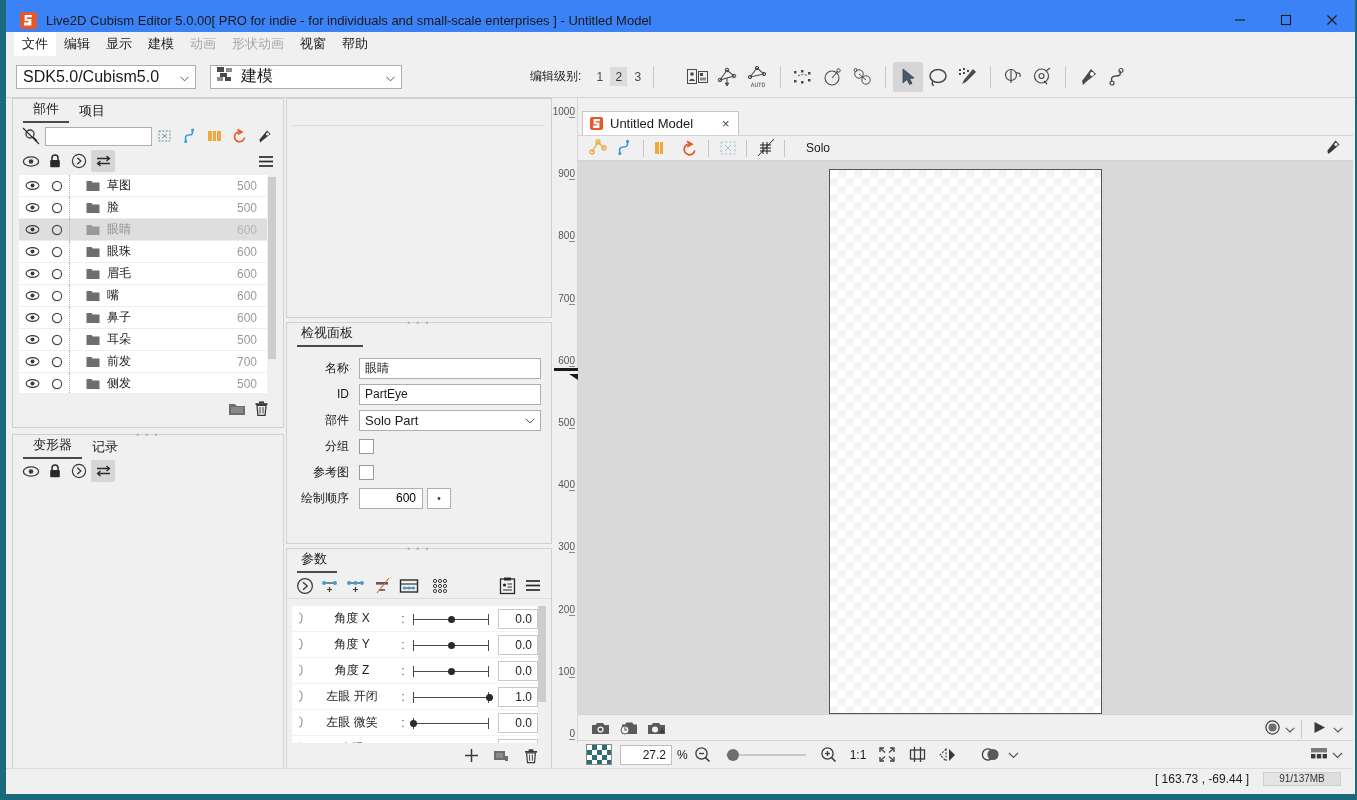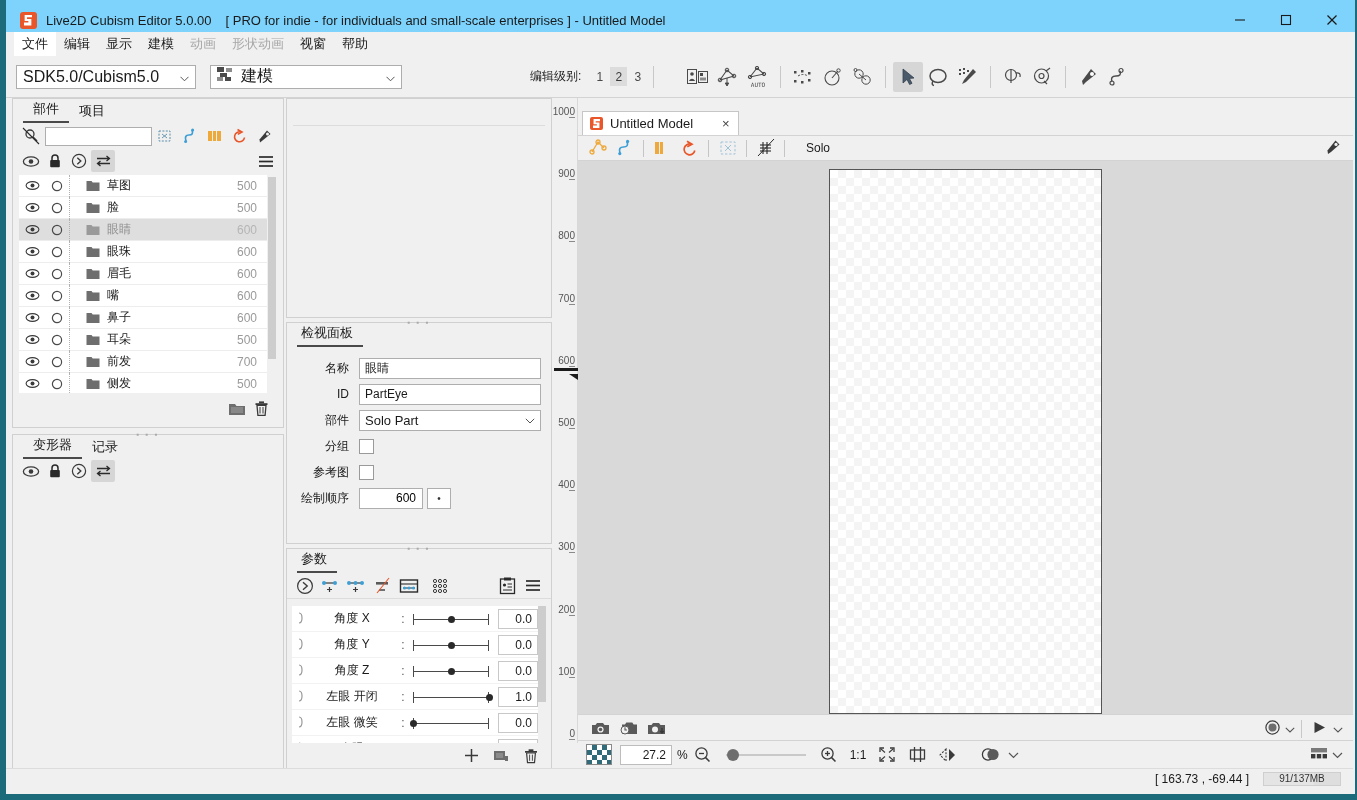--- a/index.html
+++ b/index.html
@@ -17,36 +17,36 @@
     width: 1357px; height: 800px;
     background: #f0f0f0;
     border-left: 6px solid #1b6b7a;
     border-bottom: 6px solid #1b6b7a;
     border-right: 2px solid #1b6b7a;
   }
 
   
   .titlebar {
     position: absolute; top: 0; left: 0; right: 0; height: 40px;
-    background: #7dd3fc;
+    background: #3b82f6;
     display: flex; align-items: center;
   }
   .app-logo {
     width: 17px; height: 17px; margin-left: 14px; margin-right: 9px;
     background: #e8562a; border-radius: 3px;
     position: relative; flex: none;
   }
   .app-logo::after {
     content: ""; position: absolute; left: 4px; top: 3px;
     width: 8px; height: 11px;
     background: #fff;
     clip-path: polygon(100% 0, 100% 26%, 38% 26%, 38% 40%, 92% 40%, 92% 100%, 0 100%, 0 72%, 55% 72%, 55% 58%, 8% 58%, 8% 0);
   }
   .title-text { font-size: 13px; color: #1a1a1a; white-space: nowrap; }
-  .title-sub { font-size: 13px; color: #1a1a1a; margin-left: 14px; white-space: nowrap; }
+  .title-sub { font-size: 13px; color: #1a1a1a; white-space: nowrap; }
   .win-btns { margin-left: auto; display: flex; height: 32px; }
   .win-btn {
     width: 46px; height: 32px; display: flex; align-items: center; justify-content: center;
     color: #1a1a1a;
   }
   .win-btn svg { display: block; }
 
   
   .menubar {
     position: absolute; top: 32px; left: 0; right: 0; height: 24px;

